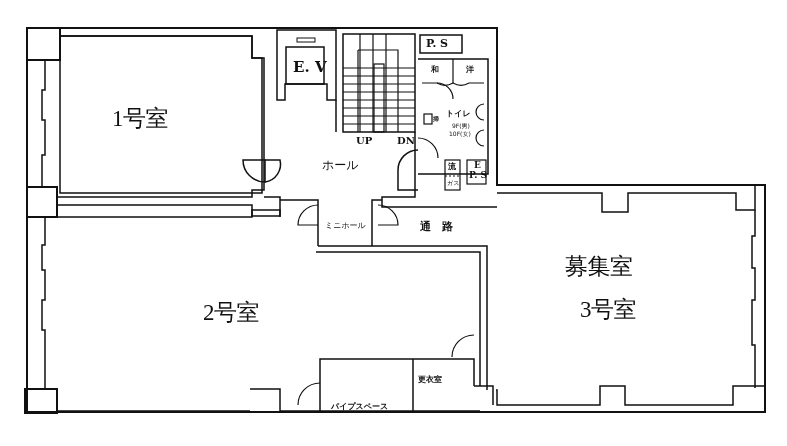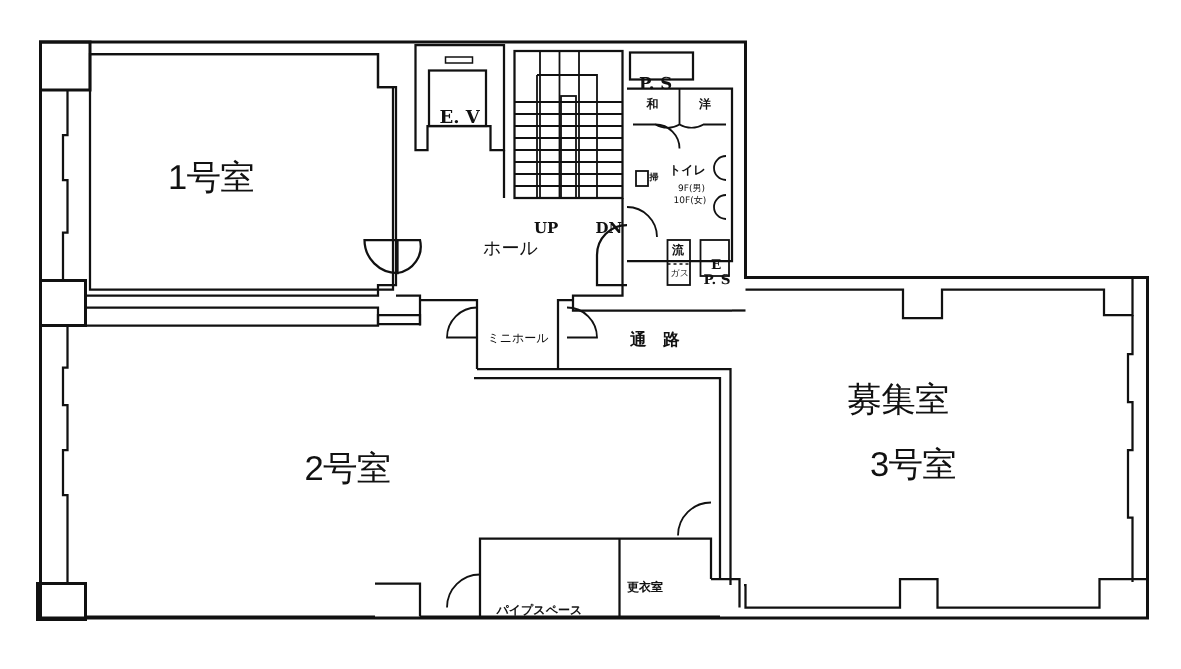--- a/index.html
+++ b/index.html
@@ -1,23 +1,23 @@
 <!DOCTYPE html>
 <html><head>
 <meta charset="utf-8">
 <style>
   html, body { margin: 0; padding: 0; background: #ffffff; }
   body { width: 787px; height: 446px; position: relative; overflow: hidden; font-family: "DejaVu Sans", sans-serif; }
   svg { position: absolute; left: 0; top: 0; }
   .lbl { position: absolute; color: #111; white-space: nowrap; line-height: 1; }
-  .room-big { font-size: 23px; font-family: Liberation Sans, sans-serif; letter-spacing: -0.5px; }
+  .room-big { font-size: 23px; font-family: Liberation Serif, serif; letter-spacing: -0.5px; }
   .room-mid { font-size: 12px; }
   .room-sm { font-size: 11px; font-weight: bold; }
   .room-xs { font-size: 6px; }
-  .serif { font-family: "DejaVu Serif", serif; font-weight: bold; margin-top: 12px; }
+  .serif { font-family: "DejaVu Serif", serif; font-weight: bold; }
 </style>
 </head>
 <body>
 
 <svg width="787" height="446" viewBox="0 0 787 446" fill="none" stroke="#111" stroke-width="2">
 
   <g>
 
     <path d="M27 28 H497 V185 H765 V412 H27 Z" stroke-width="2"></path>
 
@@ -101,29 +101,29 @@
 
 <div class="lbl room-big" style="left:112px;top:107px;">1号室</div>
 <div class="lbl room-big" style="left:203px;top:301px;">2号室</div>
 <div class="lbl room-big" style="left:565px;top:255px;">募集室</div>
 <div class="lbl room-big" style="left:580px;top:298px;">3号室</div>
 
 <div class="lbl room-mid" style="left:322px;top:159px;">ホール</div>
 <div class="lbl room-xs" style="left:325px;top:222px;font-size:8px;">ミニホール</div>
 <div class="lbl room-sm" style="left:420px;top:221px;">通　路</div>
 <div class="lbl room-xs" style="left:331px;top:376px;font-size:8px;font-weight:bold;margin-top:27px;">パイプスペース</div>
-<div class="lbl room-xs" style="left:418px;top:376px;font-size:8px;font-weight:bold;margin-top:12px;">更衣室</div>
+<div class="lbl room-xs" style="left:418px;top:376px;font-size:8px;font-weight:bold;">更衣室</div>
 
 <div class="lbl room-sm" style="left:446px;top:110px;font-size:8px;text-align:center;">トイレ</div>
 <div class="lbl room-xs" style="left:452px;top:123px;">9F(男)</div>
 <div class="lbl room-xs" style="left:449px;top:131px;">10F(女)</div>
 <div class="lbl room-sm" style="left:431px;top:66px;font-size:8px;">和</div>
 <div class="lbl room-sm" style="left:466px;top:66px;font-size:8px;">洋</div>
 <div class="lbl room-xs" style="left:433px;top:116px;font-weight:bold;">掃</div>
 
 <div class="lbl serif" style="left:426px;top:38px;font-size:11px;">P. S</div>
 <div class="lbl serif" style="left:474px;top:161px;font-size:9px;">E</div>
 <div class="lbl serif" style="left:469px;top:171px;font-size:9px;">P. S</div>
-<div class="lbl serif" style="left:293px;top:60px;font-size:12px;">E. V</div>
+<div class="lbl serif" style="left:293px;top:60px;font-size:15px;">E. V</div>
 <div class="lbl serif" style="left:356px;top:136px;font-size:10px;">UP</div>
 <div class="lbl serif" style="left:397px;top:136px;font-size:10px;">DN</div>
 <div class="lbl room-sm" style="left:448px;top:163px;font-size:8px;">流</div>
 <div class="lbl room-xs" style="left:447px;top:180px;">ガス</div>
 
 </body></html>

